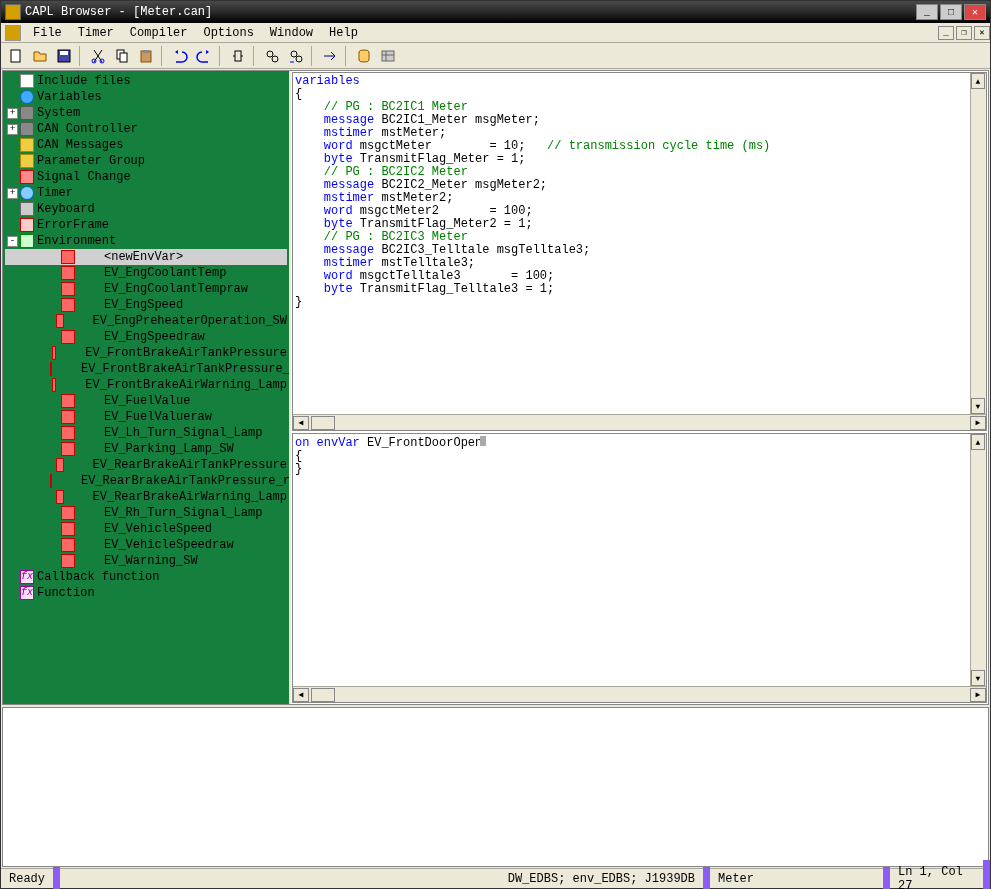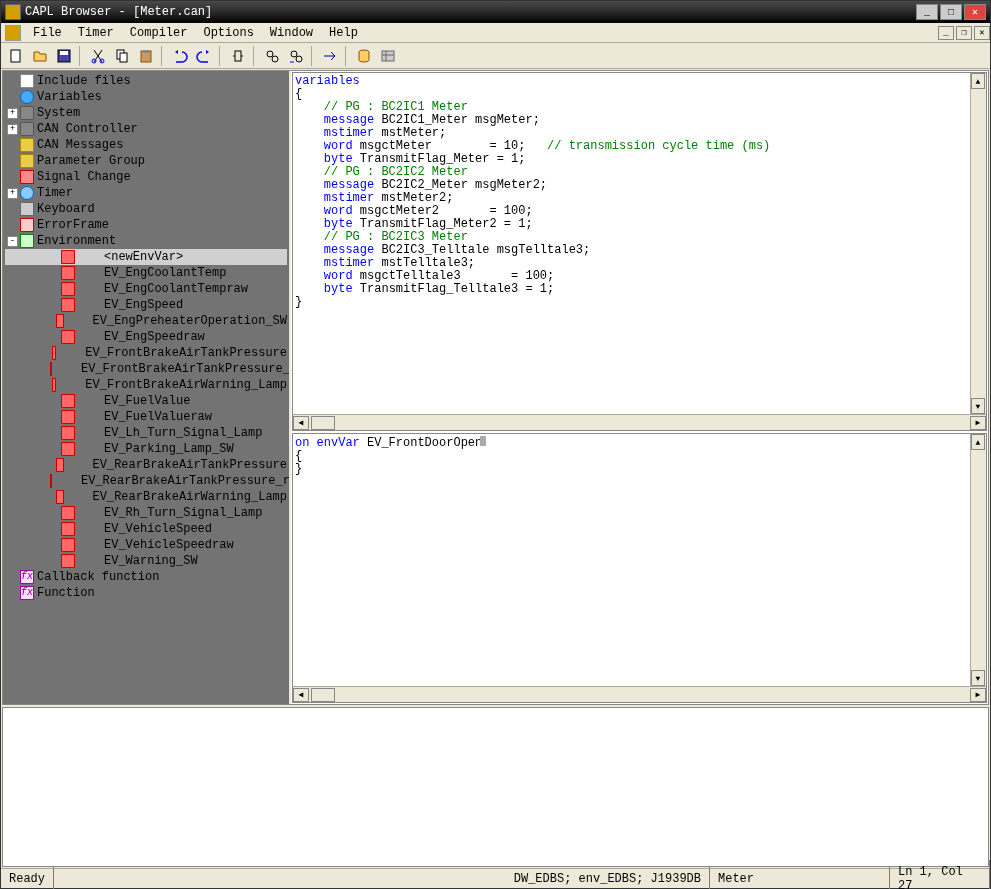--- a/index.html
+++ b/index.html
@@ -14,21 +14,21 @@
 .menubar { height:20px; background:#ece9d8; display:flex; align-items:center; border-bottom:1px solid #aca899;justify-content:center; }
 .menubar .sysicon { width:16px; height:16px; background:#d4a000; margin:0 4px; border:1px solid #999; }
 .menubar .menuitem { padding:2px 8px; cursor:pointer; }
 .menubar .mdictl { margin-left:auto; display:flex; }
 .menubar .mdictl .sm { width:16px; height:14px; border:1px solid #888; background:#ece9d8; margin-left:2px; font-size:9px; display:flex; align-items:center; justify-content:center; cursor:pointer; }
 .toolbar { height:26px; background:#ece9d8; border-bottom:1px solid #aca899; display:flex; align-items:center; padding:2px 4px; gap:2px; }
 .toolbar .tbtn { width:22px; height:22px; display:flex; align-items:center; justify-content:center; cursor:pointer; border:1px solid transparent; }
 .toolbar .sep { width:4px; height:20px; border-left:1px solid #aca899; margin:0 2px; }
 .toolbar svg { width:16px; height:16px; }
 .content { flex:1; display:flex; background:#fff; border:1px solid #888; margin:1px; }
-.tree { width:288px; background:#737373; border-right:2px solid #ece9d8; overflow:auto; padding:2px; }
+.tree { width:288px; background:#15803d; border-right:2px solid #ece9d8; overflow:auto; padding:2px; }
 .tree-node { display:flex; align-items:center; height:16px; line-height:16px; white-space:nowrap; cursor:pointer; }
 .expander { width:11px; height:11px; border:1px solid #888; display:inline-flex; align-items:center; justify-content:center; font-size:9px; margin-right:2px; background:#fff; cursor:pointer; }
 .expander.blank { border:none; background:transparent; }
 .ticon { width:14px; height:14px; margin-right:3px; display:inline-block; vertical-align:middle; }
 .ticon.doc { background:#fff; border:1px solid #888; }
 .ticon.globe { background:#4af; border-radius:50%; border:1px solid #06c; }
 .ticon.gear { background:#888; border:1px solid #555; border-radius:2px; }
 .ticon.msg { background:#ec4; border:1px solid #a80; }
 .ticon.sig { background:#f88; border:1px solid #c00; }
 .ticon.timer { background:#8cf; border:1px solid #06c; border-radius:50%; }
@@ -50,21 +50,21 @@
 .editor .hscroll .track { flex:1; }
 .editor .vscroll { position:absolute; right:0; top:0; bottom:16px; width:16px; background:#ece9d8; border-left:1px solid #aca899; }
 .editor .vscroll .arrow { width:14px; height:16px; background:#ece9d8; border:1px solid #888; display:flex; align-items:center; justify-content:center; font-size:8px; cursor:pointer; position:absolute; left:0; }
 .editor .vscroll .arrow.up { top:0; }
 .editor .vscroll .arrow.down { bottom:0; }
 .kw-blue { color:#0000ff; }
 .kw-green { color:#008000;font-family:Liberation Mono, monospace; }
 .kw-dark { color:#000; }
 .output { height:160px; background:#fff; border:1px solid #888; margin:1px; }
 .statusbar { height:20px; background:#ece9d8; border-top:1px solid #aca899; display:flex; align-items:center; font-size:11px; }
-.statusbar .cell { padding:5px 8px; border-right:1px solid #8b5cf6; }
+.statusbar .cell { padding:5px 8px; border-right:7px solid #8b5cf6; }
 .statusbar .spacer { flex:1; }
 </style>
 </head>
 <body>
 
 <div class="window">
 
   <div class="titlebar">
     <span class="icon"></span>
     <span class="title">CAPL Browser - [Meter.can]</span>

